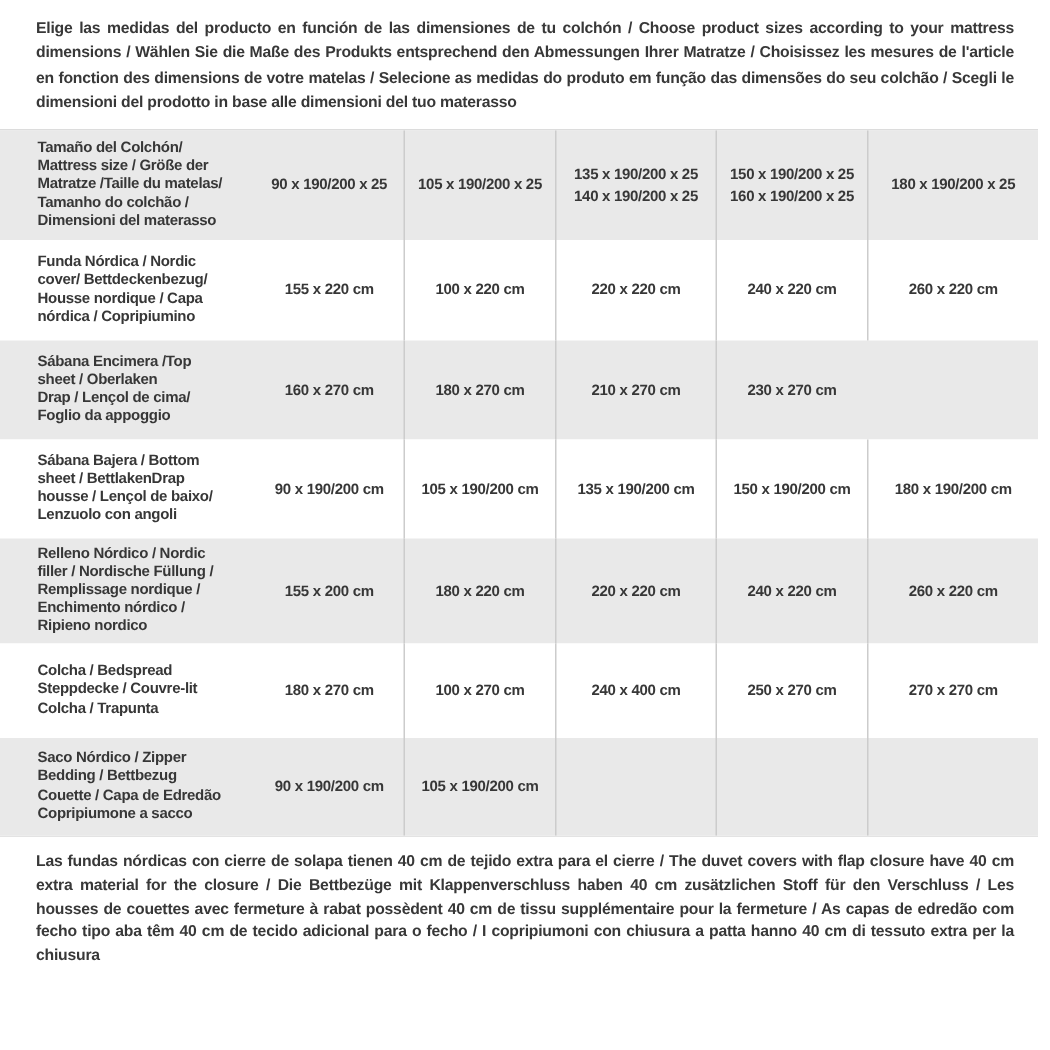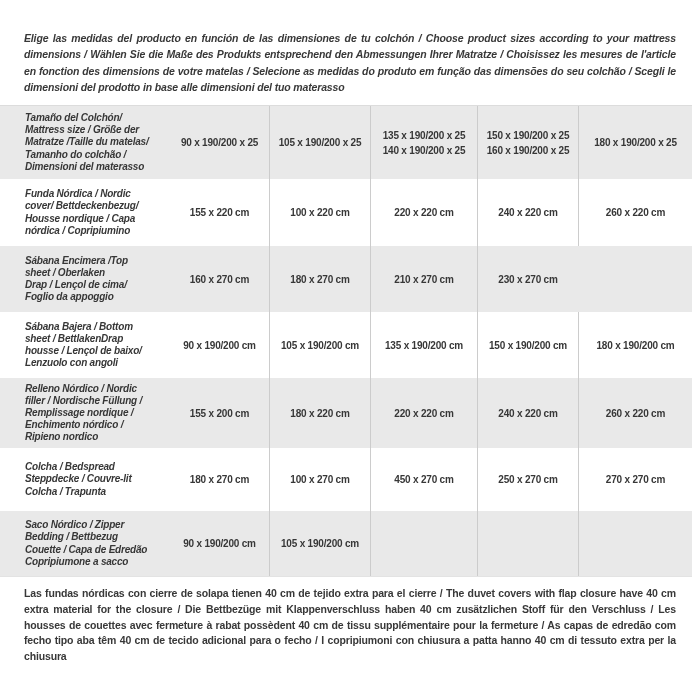--- a/index.html
+++ b/index.html
@@ -8,27 +8,26 @@
     background: #ffffff;
     font-family: "Liberation Sans", sans-serif;
     overflow: hidden;
   }
   .page {
     width: 700px; height: 700px;
     color: #3a3a3a;
     font-weight: bold;
   }
   .intro {
-    margin: 30px 24px 0 24px;
+    margin: 11px 24px 0 24px;
     font-size: 10.5px;
     line-height: 1.55;
     letter-spacing: -0.15px;
     text-align: justify;
     color: #383838;
-    font-style: italic;
   }
   .size-table {
     margin-top: 10px;
     width: 692px;
     border-top: 1px solid #dcdcdc;
     border-bottom: 1px solid #e3e3e3;
   }
   .trow {
     display: grid;
     grid-template-columns: 170px 99px 101px 107px 101px 114px;
@@ -50,21 +49,20 @@
     font-size: 10px;
     letter-spacing: -0.2px;
     color: #373737;
   }
   .cell.label {
     padding-left: 25px;
     padding-right: 4px;
     line-height: 1.22;
     justify-content: flex-start;
     text-align: left;
-    font-style: italic;
   }
   .cell.val {
     justify-content: center;
     text-align: center;
     line-height: 1.5;
     border-left: 1px solid #cccccc;
   }
   .cell.val.v0 { border-left: none; }
   .footnote {
     margin: 9px 24px 0 24px;
@@ -140,21 +138,21 @@
     <div class="cell val v2">220 x 220 cm</div>
     <div class="cell val v3">240 x 220 cm</div>
     <div class="cell val v4">260 x 220 cm</div>
   </div>
       <div class="trow">
     <div class="cell label">Colcha / Bedspread
 Steppdecke / Couvre-lit
 Colcha / Trapunta</div>
     <div class="cell val v0">180 x 270 cm</div>
     <div class="cell val v1">100 x 270 cm</div>
-    <div class="cell val v2">450 x 270 cm</div>
+    <div class="cell val v2">240 x 400 cm</div>
     <div class="cell val v3">250 x 270 cm</div>
     <div class="cell val v4">270 x 270 cm</div>
   </div>
       <div class="trow">
     <div class="cell label">Saco Nórdico / Zipper
 Bedding / Bettbezug
 Couette / Capa de Edredão
 Copripiumone a sacco</div>
     <div class="cell val v0">90 x 190/200 cm</div>
     <div class="cell val v1">105 x 190/200 cm</div>

